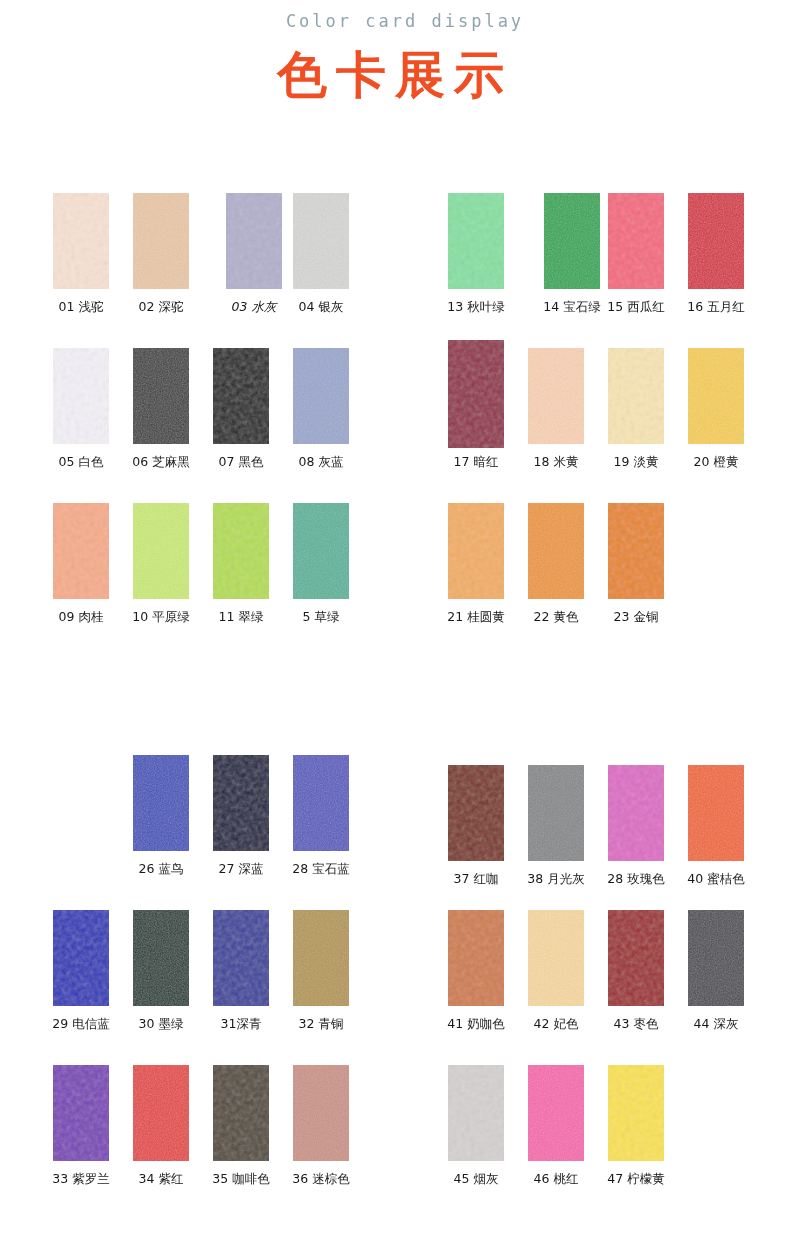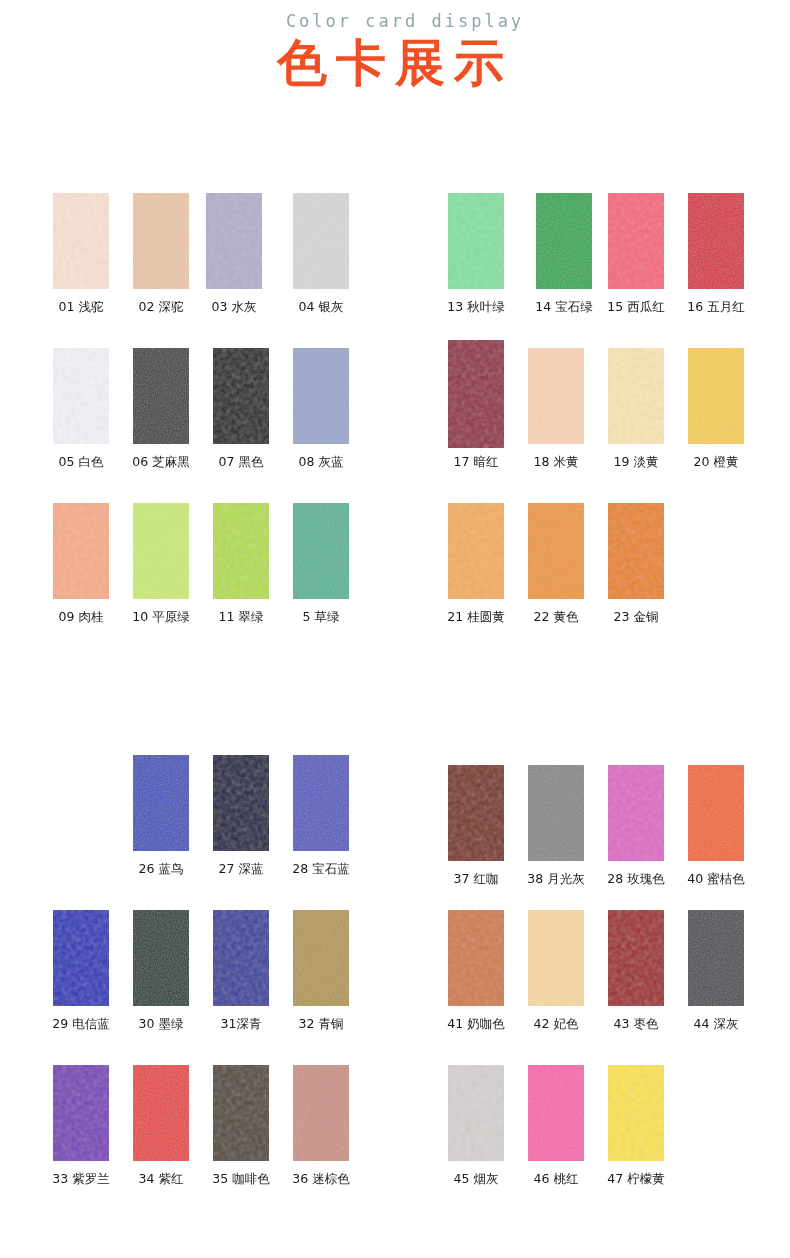--- a/index.html
+++ b/index.html
@@ -28,21 +28,21 @@
     line-height: 22px;
     white-space: pre;
   }
   #cn-title {
     font-family: "DejaVu Sans", "Liberation Sans", sans-serif;
     font-size: 50px;
     font-weight: bold;
     letter-spacing: 9px;
     color: #f04e23;
     line-height: 62px;
-    margin-top: 0;
+    margin-top: 12px;
     white-space: pre;
   }
 
   
   .block { position: absolute; width: 790px; margin-left: 25px; }
   #block-1 { top: 193px; }
   #block-2 { top: 755px; }
 
   .grid-row {
     position: relative;
@@ -150,21 +150,21 @@
           <div class="label">01 浅驼</div>
         </div>
         <div class="cell" style="left: 80px;">
           <div class="swatch" title="02 深驼" style="background-color: rgb(236, 201, 168);">
             <svg class="tex" viewBox="0 0 56 110" preserveAspectRatio="none">
               <rect x="0" y="0" width="56" height="110" fill="#ecc9a8" filter="url(#felt)"></rect>
             </svg>
           </div>
           <div class="label">02 深驼</div>
         </div>
-        <div class="cell" style="left: 153px;">
+        <div class="cell" style="left: 173px; font-style: italic;">
           <div class="swatch" title="03 水灰" style="background-color: rgb(179, 176, 204);">
             <svg class="tex" viewBox="0 0 56 110" preserveAspectRatio="none">
               <rect x="0" y="0" width="56" height="110" fill="#b3b0cc" filter="url(#felt2)"></rect>
             </svg>
           </div>
           <div class="label">03 水灰</div>
         </div>
         <div class="cell" style="left: 240px;">
           <div class="swatch" title="04 银灰" style="background-color: rgb(216, 216, 214);">
             <svg class="tex" viewBox="0 0 56 110" preserveAspectRatio="none">
@@ -176,21 +176,21 @@
       </div>
       <div class="half right">
         <div class="cell" style="left: 0px;">
           <div class="swatch" title="13 秋叶绿" style="background-color: rgb(134, 224, 162);">
             <svg class="tex" viewBox="0 0 56 110" preserveAspectRatio="none">
               <rect x="0" y="0" width="56" height="110" fill="#86e0a2" filter="url(#felt2)"></rect>
             </svg>
           </div>
           <div class="label">13 秋叶绿</div>
         </div>
-        <div class="cell" style="left: 88px;">
+        <div class="cell" style="left: 96px;">
           <div class="swatch" title="14 宝石绿" style="background-color: rgb(31, 168, 79);">
             <svg class="tex" viewBox="0 0 56 110" preserveAspectRatio="none">
               <rect x="0" y="0" width="56" height="110" fill="#1fa84f" filter="url(#felt)"></rect>
             </svg>
           </div>
           <div class="label">14 宝石绿</div>
         </div>
         <div class="cell" style="left: 160px;">
           <div class="swatch" title="15 西瓜红" style="background-color: rgb(244, 105, 126);">
             <svg class="tex" viewBox="0 0 56 110" preserveAspectRatio="none">

